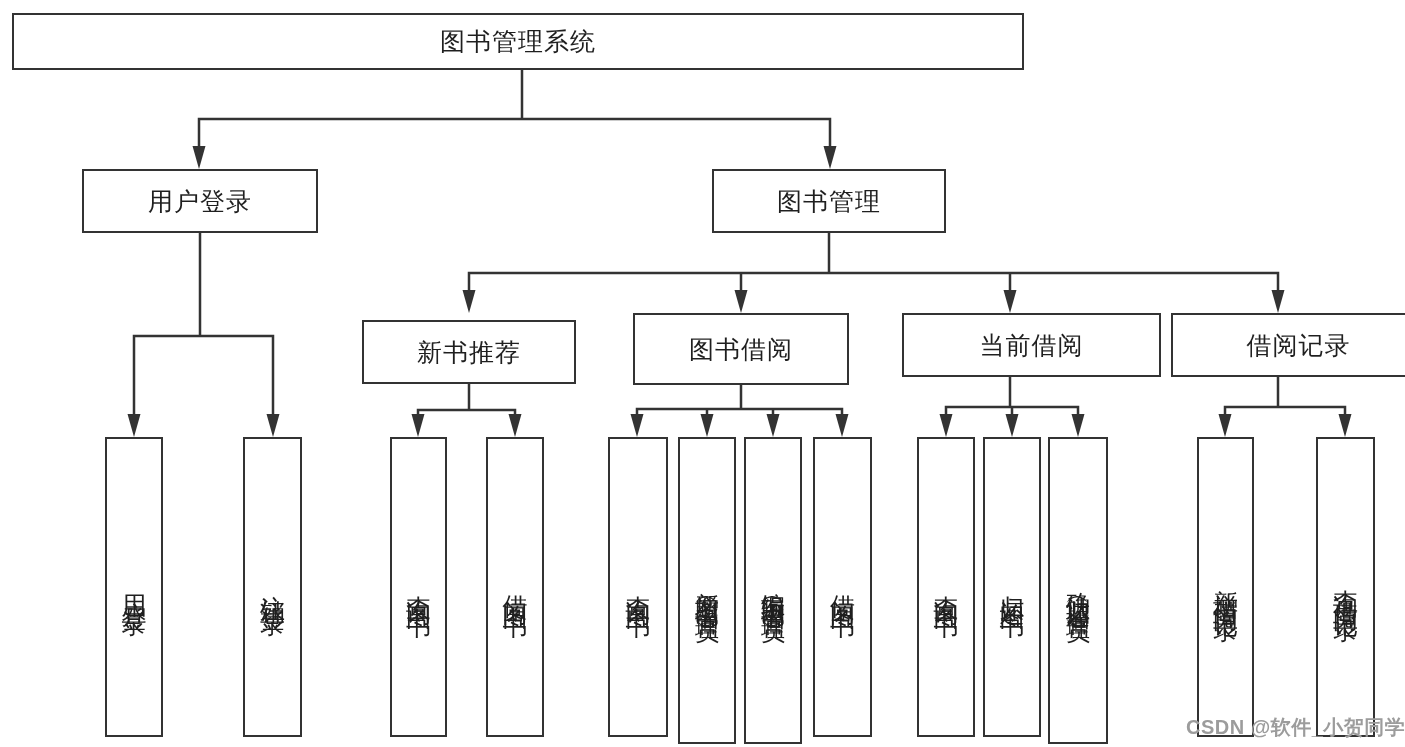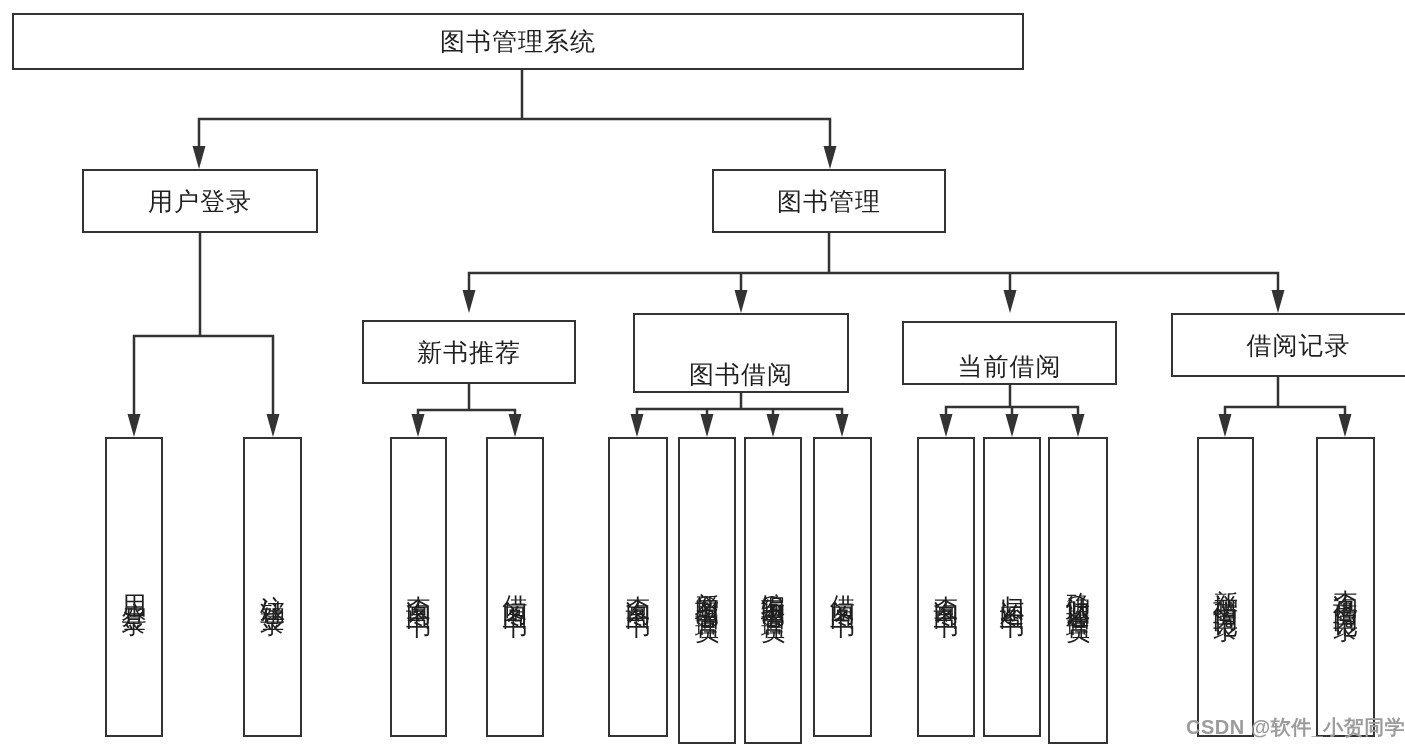--- a/index.html
+++ b/index.html
@@ -98,24 +98,24 @@
   <div class="box hbox" style="left:82px; top:169px; width:236px; height:64px;">
     <span>用户登录</span>
   </div>
   <div class="box hbox" style="left:712px; top:169px; width:234px; height:64px;justify-content:center;">
     <span>图书管理</span>
   </div>
 
   <div class="box hbox" style="left:362px; top:313px; width:214px; height:64px;margin-top:7px;">
     <span>新书推荐</span>
   </div>
-  <div class="box hbox" style="left:633px; top:313px; width:216px; height:80px;align-items:flex-end;">
+  <div class="box hbox" style="left:633px; top:313px; width:216px; height:72px;">
     <span>图书借阅</span>
   </div>
-  <div class="box hbox" style="left:902px; top:321px; width:215px; height:64px;align-items:flex-end;">
+  <div class="box hbox" style="left:902px; top:313px; width:259px; height:64px;">
     <span>当前借阅</span>
   </div>
   <div class="box hbox" style="left:1171px; top:313px; width:255px; height:64px;">
     <span>借阅记录</span>
   </div>
 
   <div class="box vbox" style="left:105px; top:437px; width:58px; height:300px;">
     <span class="vtext">用户登录</span>
   </div>
   <div class="box vbox" style="left:243px; top:437px; width:59px; height:300px;">

